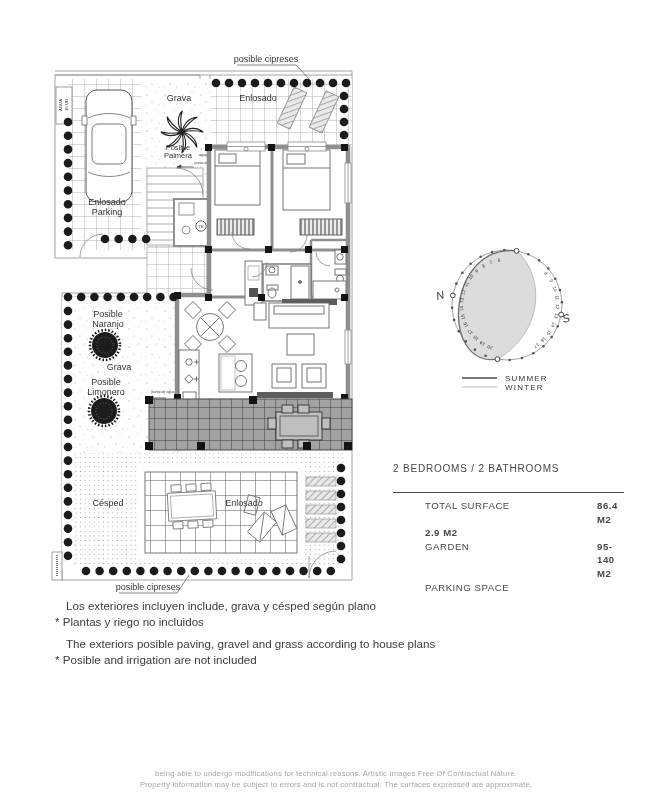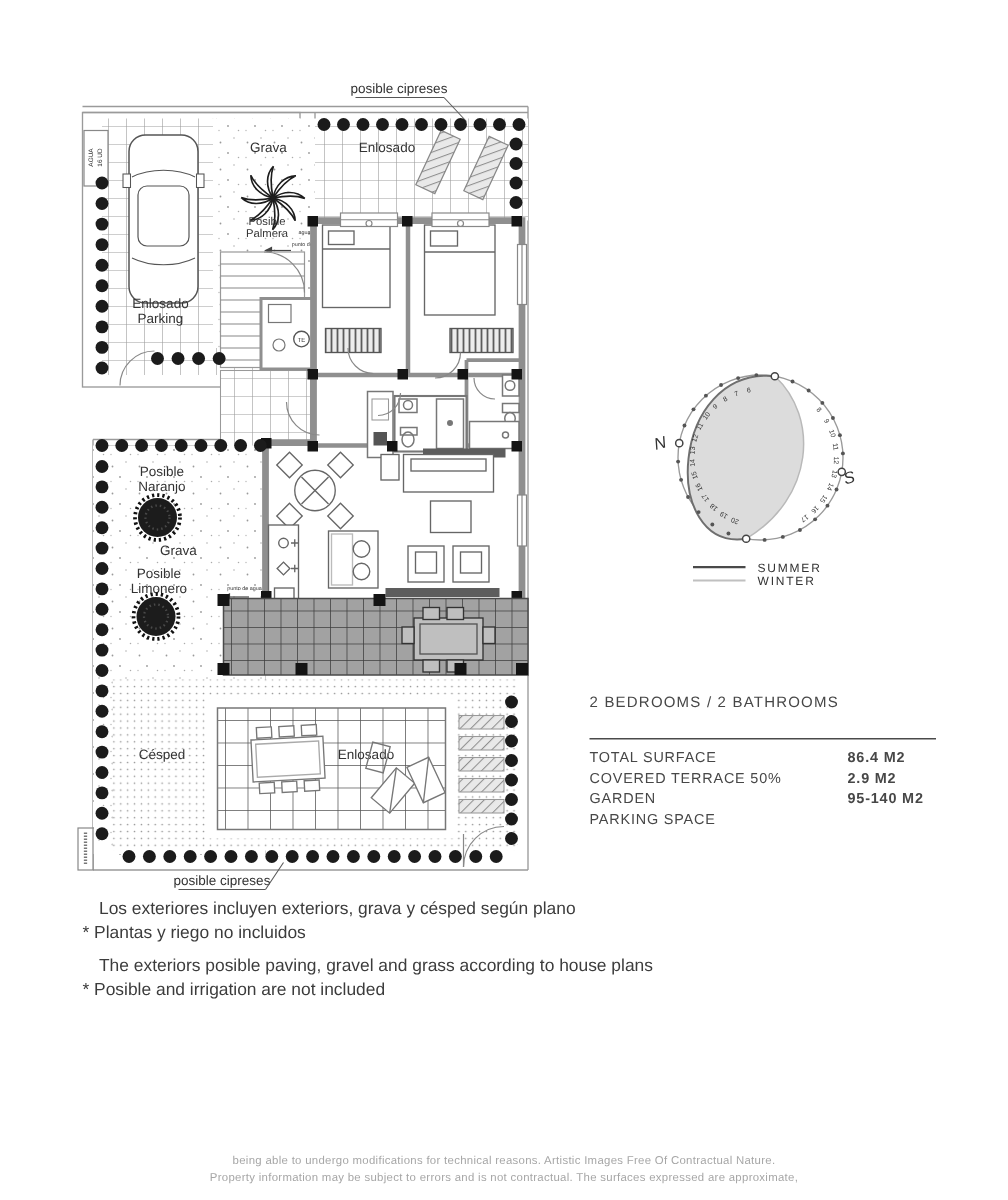--- a/index.html
+++ b/index.html
@@ -3,21 +3,21 @@
 <meta charset="utf-8">
 <style>
   html,body{margin:0;padding:0;background:#fff;}
   .page{position:relative;width:672px;height:800px;background:#fff;overflow:hidden;
         font-family:"Liberation Sans",sans-serif;}
   #plan-svg{position:absolute;left:0;top:0;}
   #plan-svg text{font-family:"Liberation Sans",sans-serif;fill:#333;}
   .specs{position:absolute;left:393px;top:463px;width:231px;color:#474747;}
   .specs-title{font-size:10px;letter-spacing:.8px;padding-bottom:18px;border-bottom:1.5px solid #4a4a4a;}
   .specs-rows{margin-top:6px;}
-  .srow{display:flex;font-size:9.6px;letter-spacing:.55px;line-height:13.6px;}
+  .srow{display:flex;font-size:9.6px;letter-spacing:.55px;line-height:13.6px;margin-left:32px;}
   .slabel{width:172px;}
   .sval{flex:1;font-weight:bold;}
   .notes{position:absolute;left:55px;top:598px;font-size:11.6px;color:#3c3c3c;line-height:15.5px;}
   .indent{padding-left:11px;}
   .gap{height:7px;}
   .footer{position:absolute;left:0;top:769px;width:100%;text-align:center;
           font-size:7.6px;line-height:10.5px;color:#a6a6a6;letter-spacing:.2px;}
 </style>
 </head>
 <body>
@@ -544,36 +544,35 @@
 </svg>
 
 <div class="specs">
   <div class="specs-title">2 BEDROOMS / 2 BATHROOMS</div>
   <div class="specs-rows">
     <div class="srow">
       <span class="slabel">TOTAL SURFACE</span>
       <span class="sval">86.4 M2</span>
     </div>
     <div class="srow">
-      <span class="slabel">COVERED TERRACE 50%</span>
       <span class="sval">2.9 M2</span>
     </div>
     <div class="srow">
       <span class="slabel">GARDEN</span>
       <span class="sval">95-140 M2</span>
     </div>
     <div class="srow">
       <span class="slabel">PARKING SPACE</span>
       <span class="sval"></span>
     </div>
   </div>
 </div>
 
 <div class="notes">
-  <div class="indent">Los exteriores incluyen exteriors, grava y césped según plano</div>
+  <div class="indent">Los exteriores incluyen include, grava y césped según plano</div>
   <div>* Plantas y riego no incluidos</div>
   <div class="gap"></div>
   <div class="indent">The exteriors posible paving, gravel and grass according to house plans</div>
   <div>* Posible and irrigation are not included</div>
 </div>
 
 <div class="footer">
   <div>being able to undergo modifications for technical reasons. Artistic Images Free Of Contractual Nature.</div>
   <div>Property information may be subject to errors and is not contractual. The surfaces expressed are approximate,</div>
 </div>

